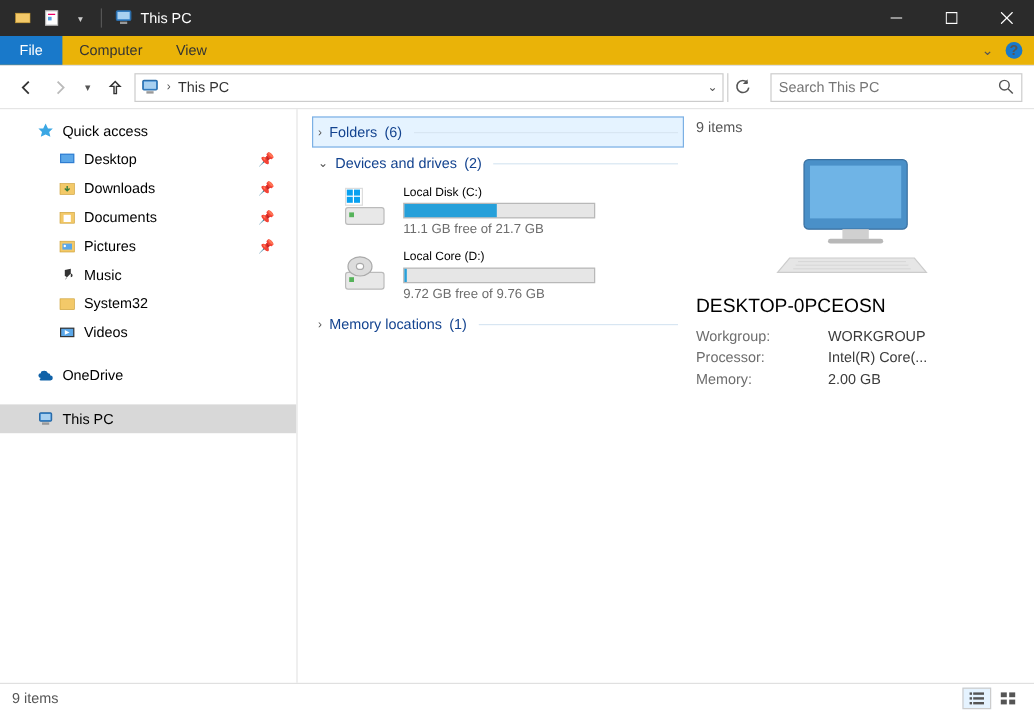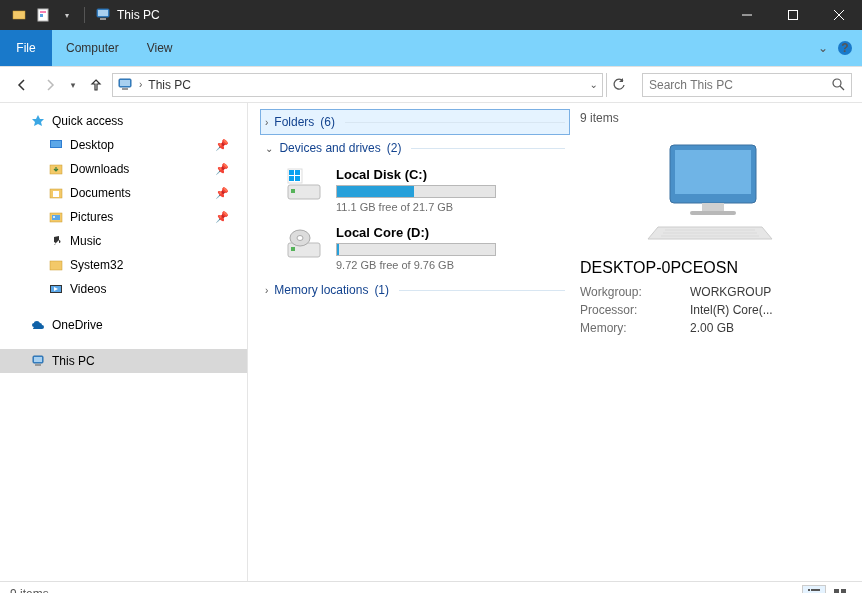--- a/index.html
+++ b/index.html
@@ -58,22 +58,22 @@
     .titlebar .win-btn {
       width: 46px;
       height: 30px;
       display: flex;
       align-items: center;
       justify-content: center;
       color: #fff;
     }
     
     .ribbon {
-      height: 37px;
-      background: #7dd3fc;
+      height: 25px;
+      background: #eab308;
       display: flex;
       align-items: stretch;
       border-bottom: 1px solid #e0e0e0;
     }
     .ribbon .file-tab {
       background: #1979ca;
       color: #fff;
       width: 52px;
       display: flex;
       align-items: center;
@@ -259,21 +259,21 @@
       align-items: flex-start;
     }
     .drive-icon {
       width: 40px;
       height: 36px;
       display: flex;
       align-items: center;
       justify-content: center;
     }
     .drive-info { flex: 1; }
-    .drive-name { font-size: 13px; margin-bottom: 3px; font-weight: bold; }
+    .drive-name { font-size: 10px; margin-bottom: 3px; }
     .drive-bar {
       width: 160px;
       height: 13px;
       border: 1px solid #b8b8b8;
       background: #e6e6e6;
       margin-bottom: 3px;
       position: relative;
     }
     .drive-bar-fill {
       height: 100%;

